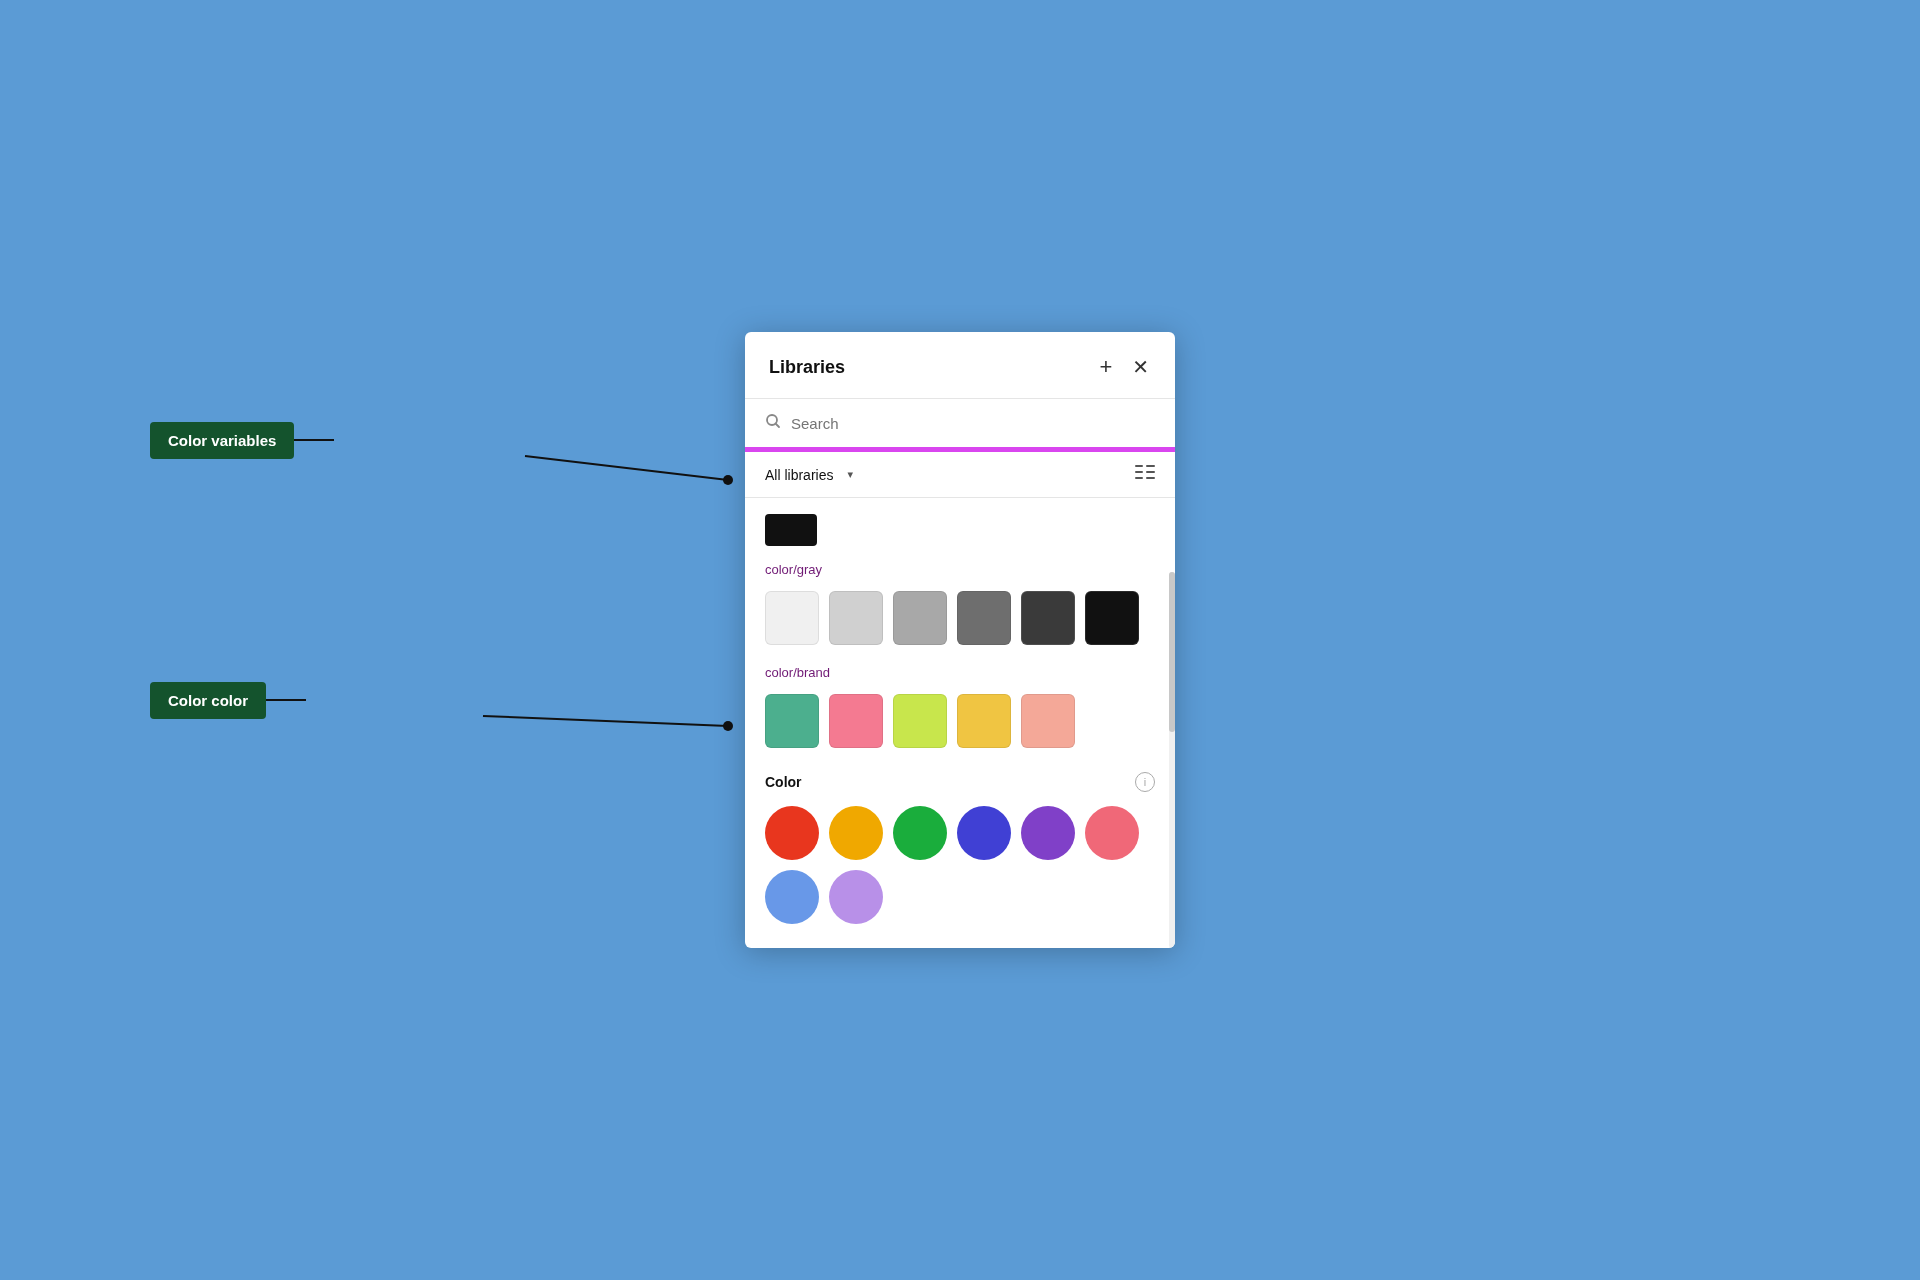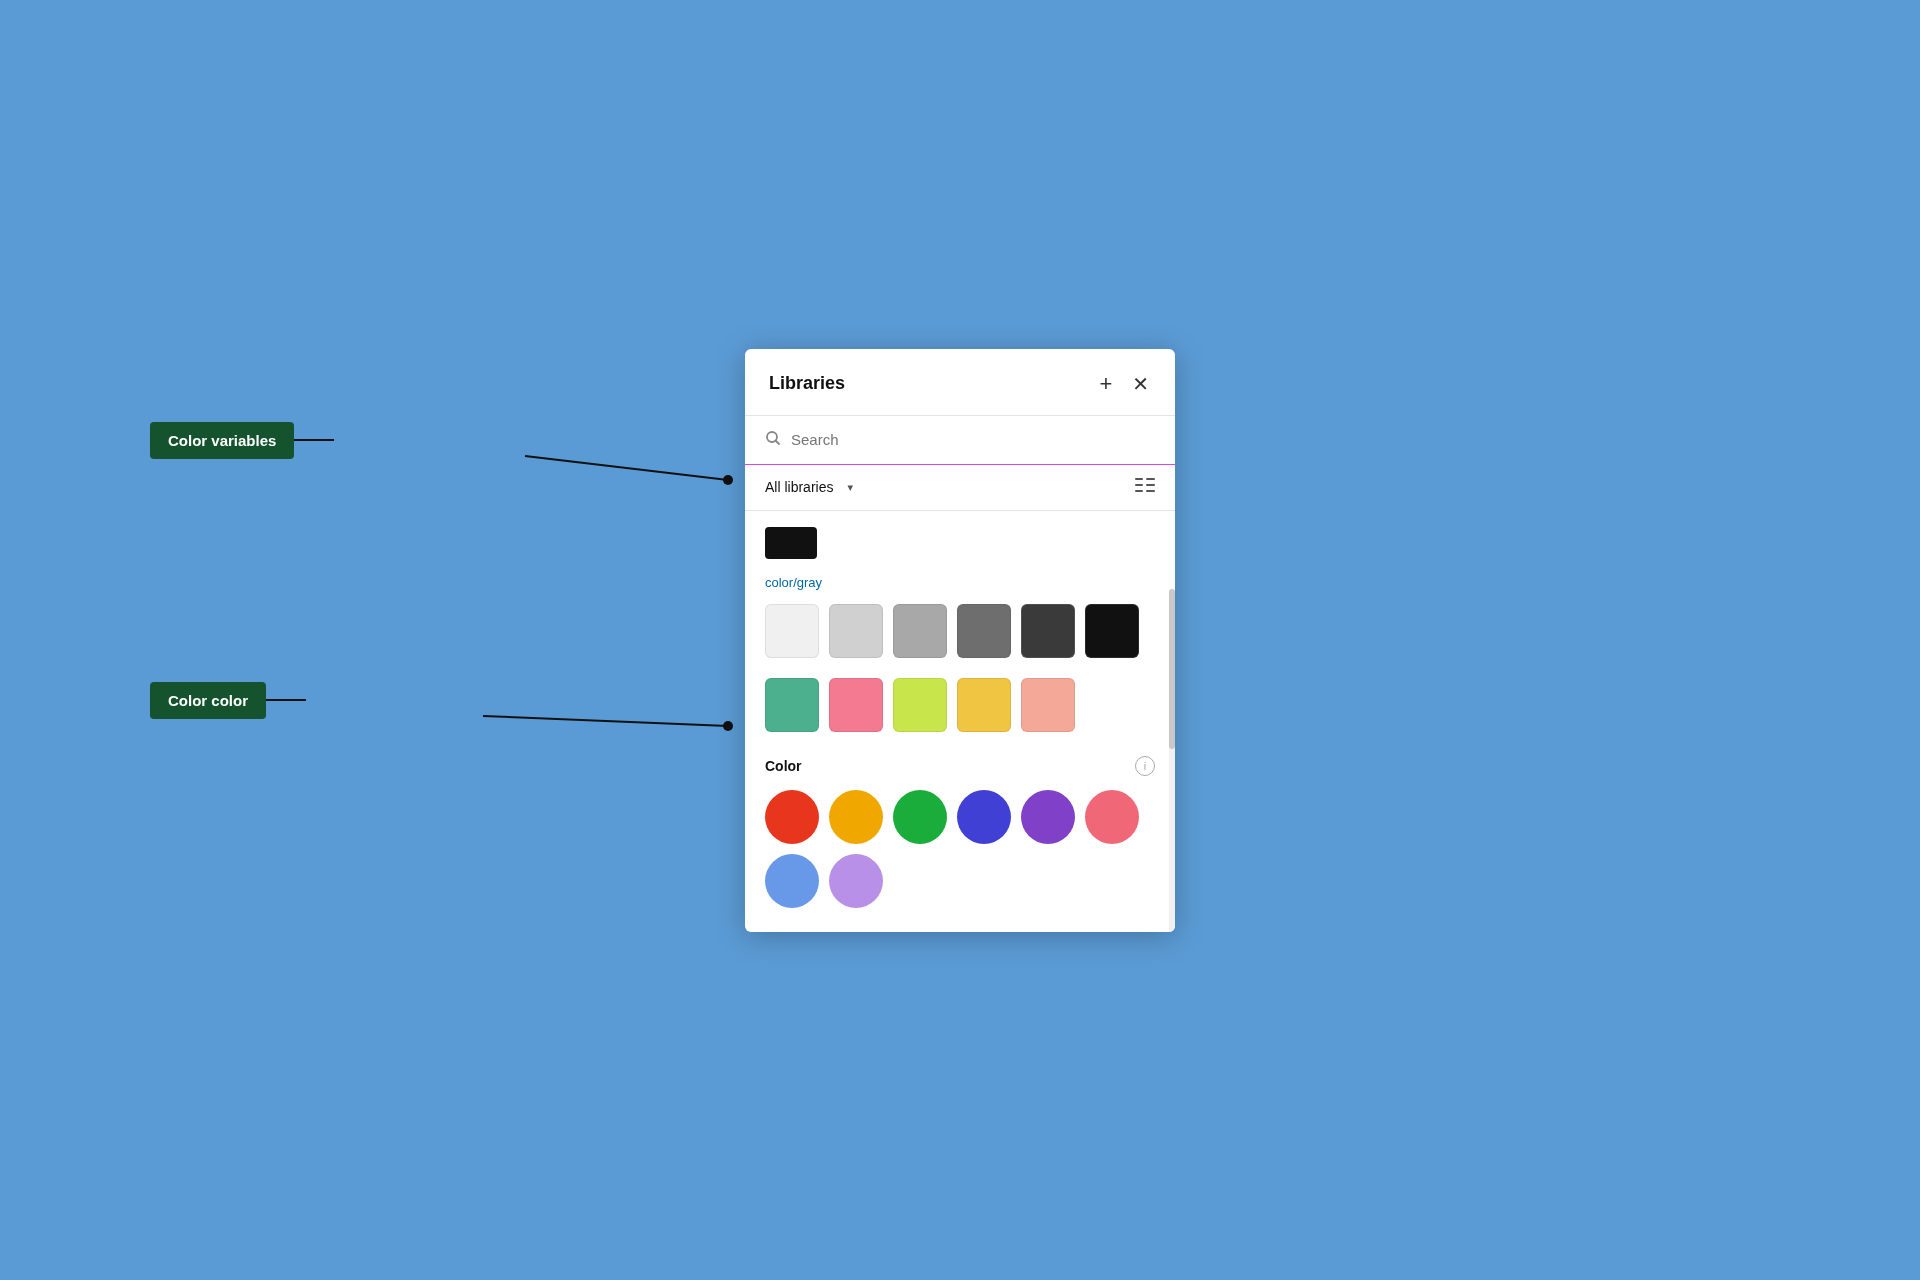--- a/index.html
+++ b/index.html
@@ -56,21 +56,21 @@
       padding: 2px;
       display: flex;
       align-items: center;
       justify-content: center;
     }
 
     .search-bar {
       display: flex;
       align-items: center;
       padding: 14px 20px;
-      border-bottom: 1px solid #d946ef;
+      border-bottom: 5px solid #d946ef;
       gap: 10px;
     }
 
     .search-icon-wrap {
       color: #888;
       font-size: 16px;
     }
 
     .search-input {
       border: none;
@@ -128,21 +128,21 @@
 
     .section-label {
       font-size: 14px;
       font-weight: 700;
       color: #111;
       padding: 8px 20px 10px 20px;
     }
 
     .subsection-label {
       font-size: 13px;
-      color: #0369a1;
+      color: #701a75;
       padding: 4px 20px 10px 20px;
     }
 
     .swatches-row {
       display: flex;
       flex-wrap: wrap;
       gap: 10px;
       padding: 4px 20px 16px 20px;
     }
 
@@ -311,20 +311,21 @@
       <div class="subsection-label">color/gray</div>
       <div class="swatches-row">
         <div class="swatch-square" style="background:#f0f0f0;"></div>
         <div class="swatch-square" style="background:#d0d0d0;"></div>
         <div class="swatch-square" style="background:#a8a8a8;"></div>
         <div class="swatch-square" style="background:#6e6e6e;"></div>
         <div class="swatch-square" style="background:#3a3a3a; border-color: rgba(255,255,255,0.1);"></div>
         <div class="swatch-square" style="background:#111111; border-color: rgba(255,255,255,0.1);"></div>
       </div>
 
+      <div class="subsection-label">color/brand</div>
       <div class="swatches-row">
         <div class="swatch-square" style="background:#4caf8e;"></div>
         <div class="swatch-square" style="background:#f47a91;"></div>
         <div class="swatch-square" style="background:#c8e64c;"></div>
         <div class="swatch-square" style="background:#f0c542;"></div>
         <div class="swatch-square" style="background:#f4a898;"></div>
       </div>
 
       <div class="styles-header">
         <span class="styles-label">Color</span>

